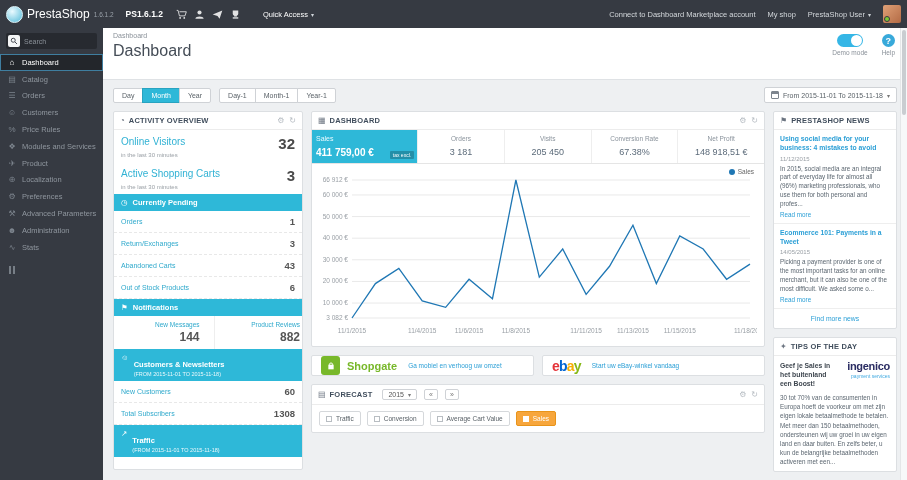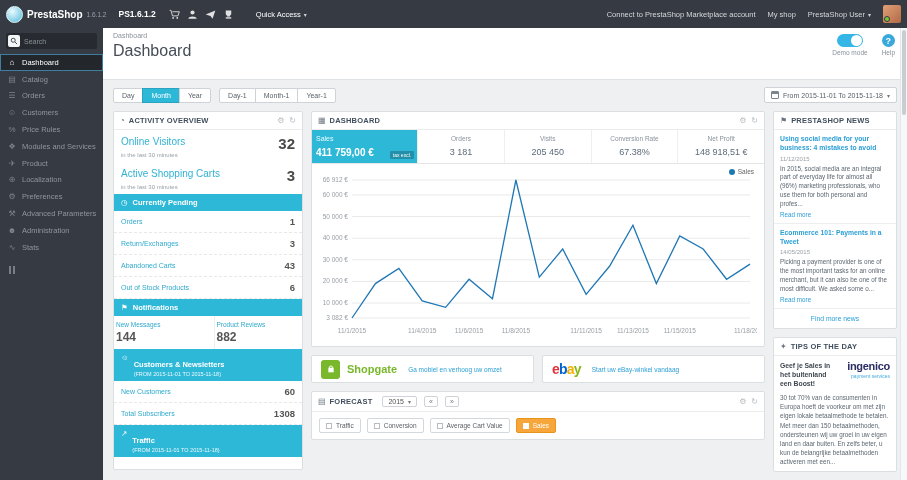--- a/index.html
+++ b/index.html
@@ -3,21 +3,21 @@
 <meta charset="utf-8">
 <style>
   * { margin:0; padding:0; box-sizing:border-box; }
   html,body { width:907px; height:480px; overflow:hidden; }
   body { font-family:"Liberation Sans", sans-serif; background:#eef0f2; position:relative; }
 
   
   .topbar { position:absolute; top:0; left:0; width:907px; height:28px; background:#363a42; display:flex; align-items:center; z-index:20; color:#fff; }
   .logo { display:flex; align-items:center; gap:4px; padding:0 6px; cursor:pointer; }
   .logo-badge { width:17px; height:17px; border-radius:50%; background:radial-gradient(circle at 35% 30%, #eafaff, #8fd4e8 60%, #57b7d6); border:1px solid #dff4fa; }
-  .logo-text { font-size:10px; font-weight:bold; color:#fff; }
+  .logo-text { font-size:12px; font-weight:normal; color:#fff; }
   .logo-ver { font-size:6.5px; color:#9aa1a9; }
   .shop-name { font-size:8.5px; font-weight:bold; margin:0 10px 0 6px;text-align:center; }
   .tb-icon { width:18px; height:18px; display:flex; align-items:center; justify-content:center; opacity:.85; cursor:pointer; }
   .tb-icon svg { width:11px; height:11px; }
   .quick-access { display:flex; align-items:center; gap:3px; font-size:7.5px; margin-left:10px; padding:0 8px; height:28px; cursor:pointer; }
   .caret { font-size:6px; color:#cfd4d9; }
   .tb-right { margin-left:auto; display:flex; align-items:center; gap:12px; padding-right:6px; }
   .tb-link { font-size:7.5px; color:#d4d8dc; cursor:pointer; white-space:nowrap; }
   .tb-user { display:flex; align-items:center; gap:3px; }
   .avatar { width:18px; height:18px; border-radius:2px; background:linear-gradient(135deg,#e0a177,#b36b45); position:relative; cursor:pointer; }
@@ -74,21 +74,21 @@
   .stat-label { font-size:10px; color:#31b2d4; }
   .stat-value { font-size:15px; font-weight:bold; color:#4a4a4a; line-height:1; }
   .stat-sub { font-size:6px; color:#9aa0a6; margin-top:1px; }
   .banner { background:#2eb8d8; color:#fff; padding:4px 7px; display:flex; gap:5px; align-items:flex-start; }
   .banner .b-icon { font-size:7.5px; line-height:1.2; }
   .b-title { font-size:7.5px; font-weight:bold; line-height:1.2; }
   .b-sub { font-size:5.5px; font-weight:normal; opacity:.9; }
   .a-row { display:flex; justify-content:space-between; align-items:center; padding:5px 7px; border-bottom:1px dashed #e8e8e8; cursor:pointer; }
   .a-row-label { font-size:7px; color:#2fa9cc; }
   .a-row-value { font-size:9.5px; font-weight:bold; color:#555; }
-  .two-col { display:flex; text-align:left;gap:12px; }
+  .two-col { display:flex; text-align:right;gap:12px; }
   .two-col .tc { flex:1; padding:5px 2px; cursor:pointer; }
   .two-col .tc + .tc { border-left:1px solid #eee; }
   .tc-label { font-size:6.5px; color:#2fa9cc; }
   .tc-value { font-size:12px; font-weight:bold; color:#555; margin-top:2px; }
   .ga-link { display:flex; gap:4px; align-items:center; padding:6px 7px; font-size:6.5px; color:#2fa9cc; cursor:pointer; }
 
   
   .col-center { flex:1; min-width:0; }
   .kpi-row { display:flex; border-bottom:1px solid #e5e5e5; }
   .kpi { flex:1; padding:5px 4px; border-right:1px solid #eee; text-align:center; cursor:pointer; }
@@ -98,21 +98,21 @@
   .kpi.active { flex:1.25; background:#2eb8d8; text-align:left; position:relative; }
   .kpi.active .kpi-label { color:#eafaff; font-size:7px; }
   .kpi.active .kpi-value { color:#fff; font-weight:bold; font-size:10px; }
   .kpi-note { position:absolute; right:3px; bottom:4px; background:rgba(0,0,0,.22); color:#fff; font-size:5px; padding:1px 3px; border-radius:1px; }
   .chart-wrap { position:relative; padding:6px 4px 0; }
   .chart-legend { position:absolute; top:4px; right:10px; display:flex; align-items:center; gap:3px; font-size:6.5px; color:#666; }
   .legend-dot { width:6px; height:6px; border-radius:50%; background:#1f77b4; }
   #chart-svg text { font-size:6.5px; fill:#9aa0a6; }
 
   .promos { display:flex; gap:8px; margin-top:8px; }
-  .promo-card { flex:1; background:#fff; border:1px solid #dcdfe2; border-radius:2px; height:28px; display:flex; align-items:center; gap:7px; padding:0 9px; }
+  .promo-card { flex:1; background:#fff; border:1px solid #dcdfe2; border-radius:2px; height:21px; display:flex; align-items:center; gap:7px; padding:0 9px; }
   .sg-badge { width:19px; height:19px; background:#78b82a; border-radius:3px; display:flex; align-items:center; justify-content:center; }
   .sg-badge svg { width:12px; height:12px; }
   .sg-name { font-size:11px; font-weight:bold; color:#78b82a; }
   .promo-link { font-size:6.5px; color:#2b9fd6; cursor:pointer; margin-left:4px; }
   .ebay-logo { font-size:14px; font-weight:bold; letter-spacing:-0.8px; }
   .ebay-logo span:nth-child(1){color:#e53238;} .ebay-logo span:nth-child(2){color:#0064d2;}
   .ebay-logo span:nth-child(3){color:#f5af02;} .ebay-logo span:nth-child(4){color:#86b817;}
 
   .forecast-panel { margin-top:8px; }
   .year-select { border:1px solid #cfd2d6; border-radius:2px; background:#fff; font-size:7px; color:#555; padding:1px 5px; display:flex; align-items:center; gap:4px; margin-left:6px; cursor:pointer; }
@@ -176,21 +176,21 @@
         <path d="M4 2h8v4a4 4 0 0 1-8 0z" fill="#fff"></path>
         <rect x="6" y="9" width="4" height="2" fill="#fff"></rect>
         <rect x="4" y="12" width="8" height="2" fill="#fff"></rect>
       </svg>
   </span>
   <div class="quick-access">
     <span>Quick Access</span>
     <span class="caret">▾</span>
   </div>
   <div class="tb-right">
-    <span class="tb-link">Connect to PrestaShop Marketplace account</span>
+    <span class="tb-link">Connect to Dashboard Marketplace account</span>
     <span class="tb-link">My shop</span>
     <span class="tb-link tb-user">
       <span>PrestaShop User</span>
       <span class="caret">▾</span>
     </span>
     <span class="avatar"></span>
   </div>
 </div>
 
 <div class="sidebar">

